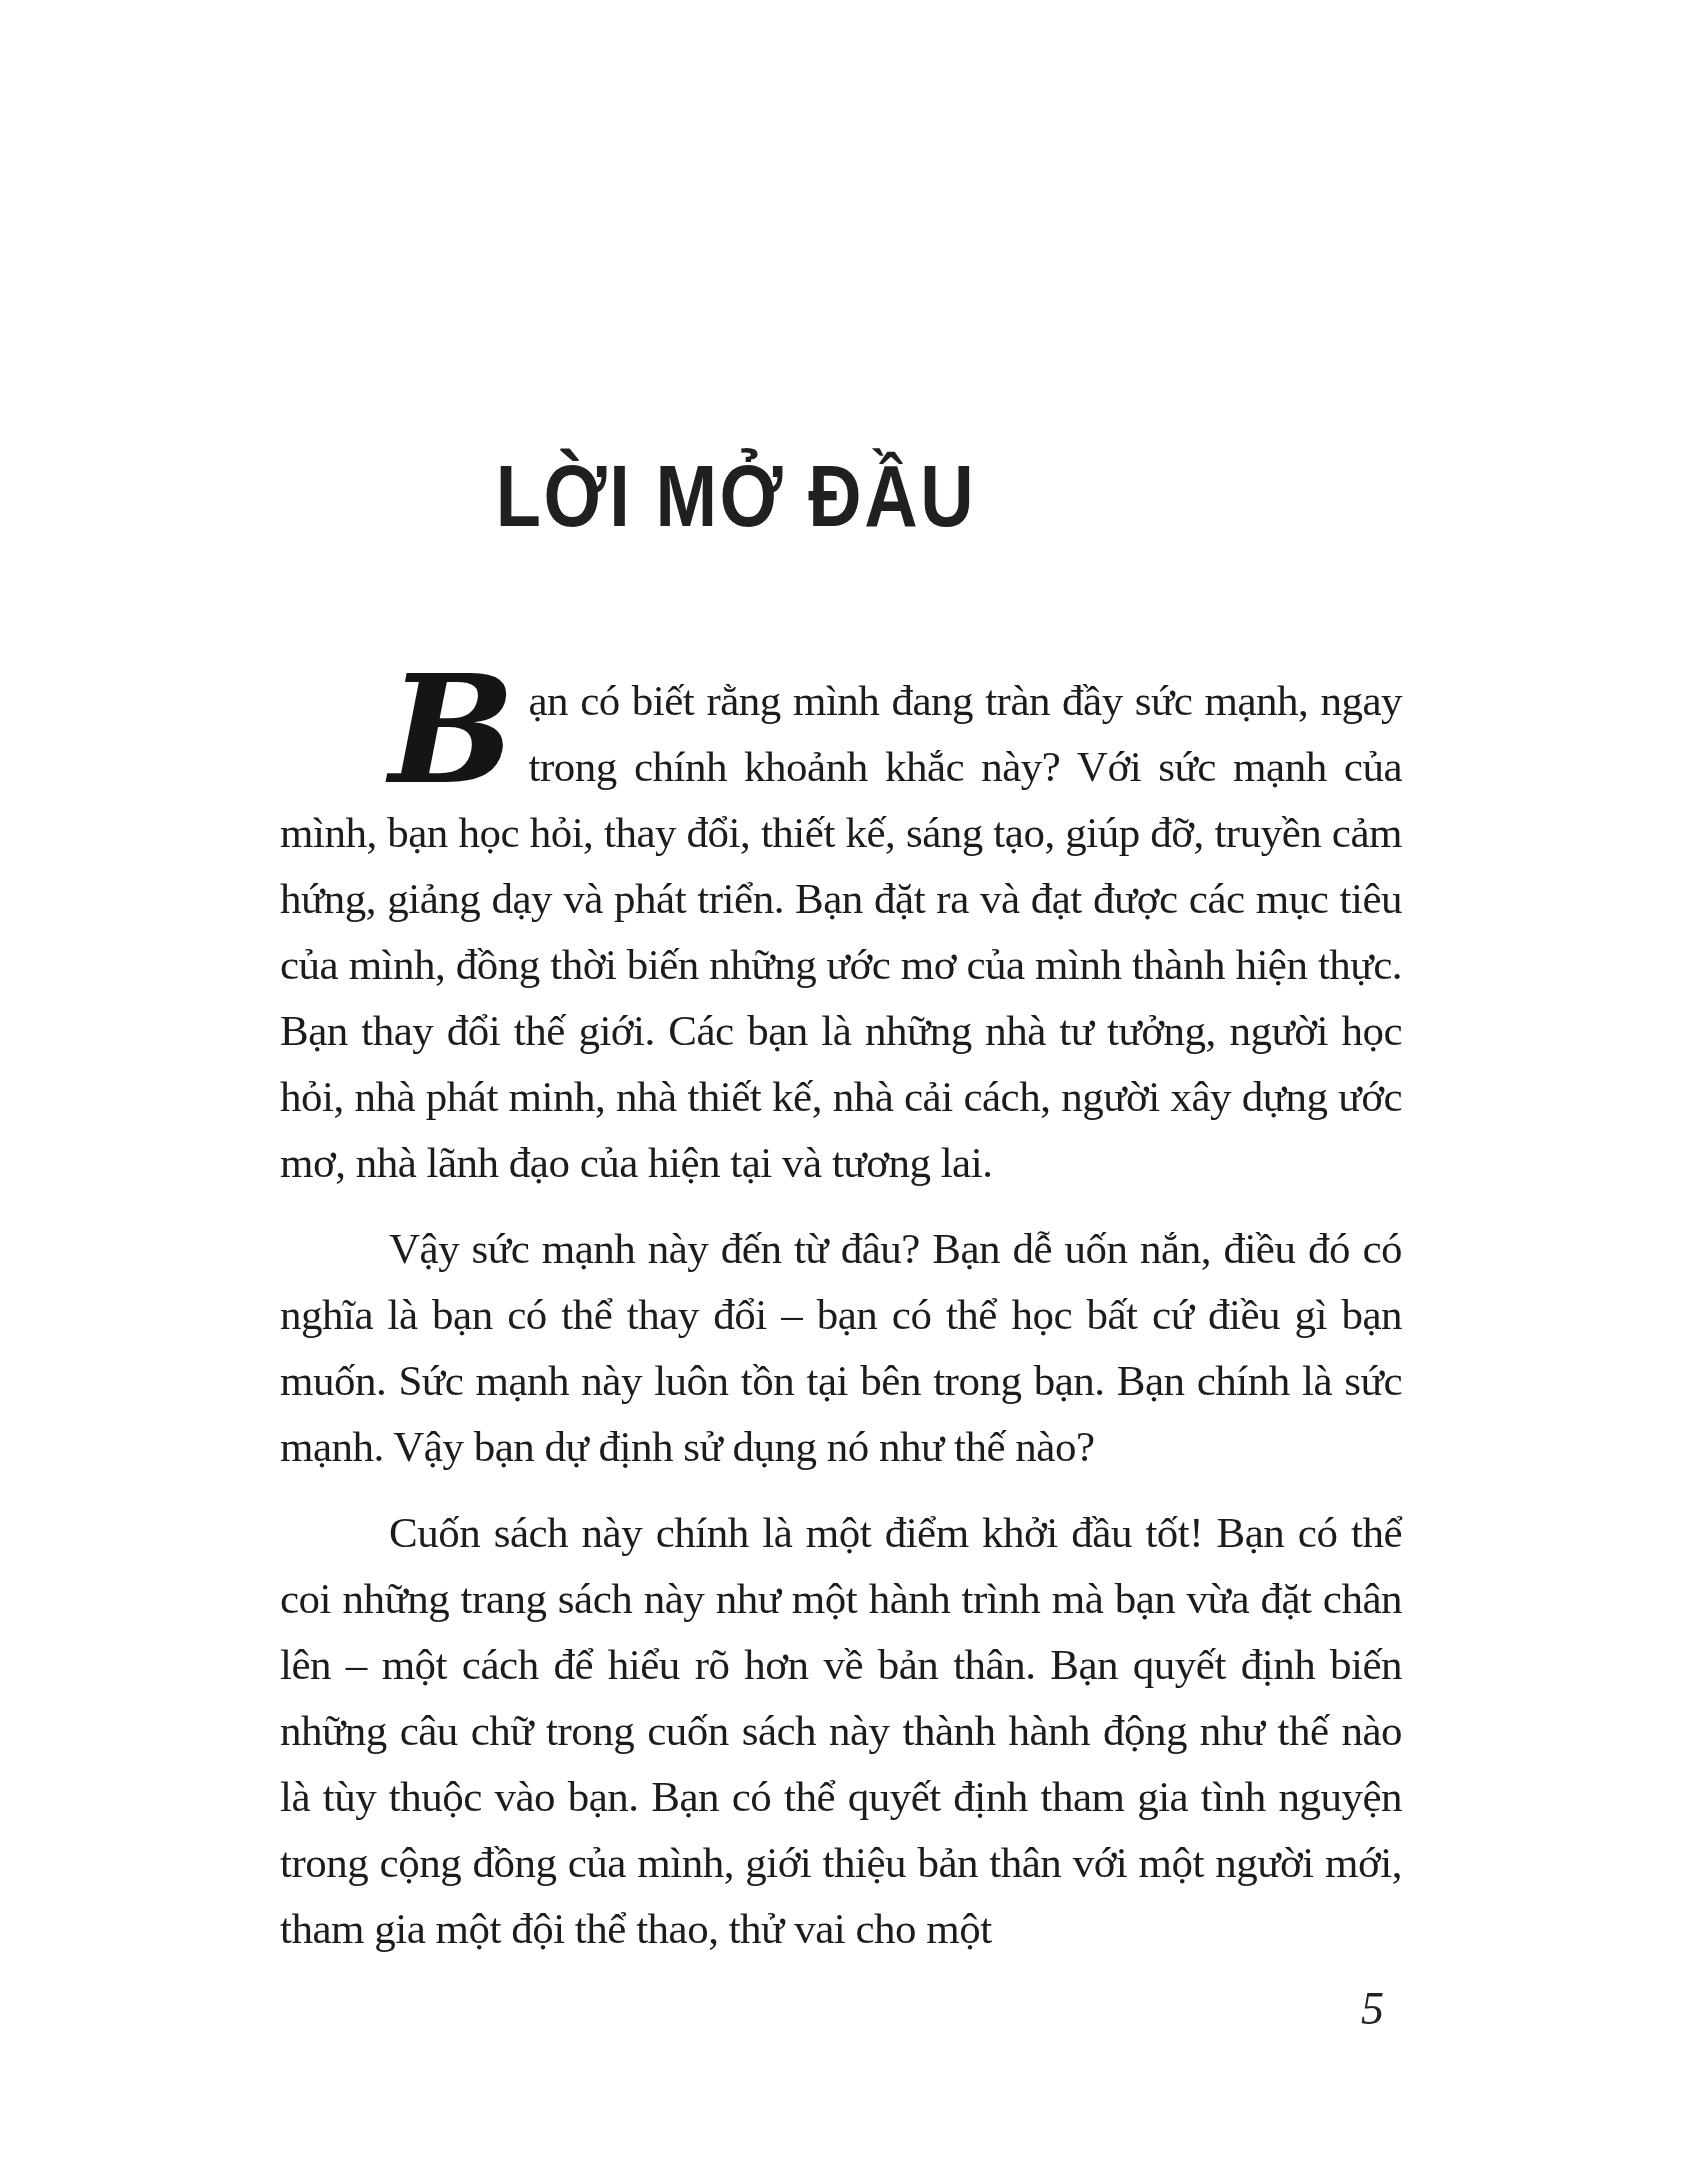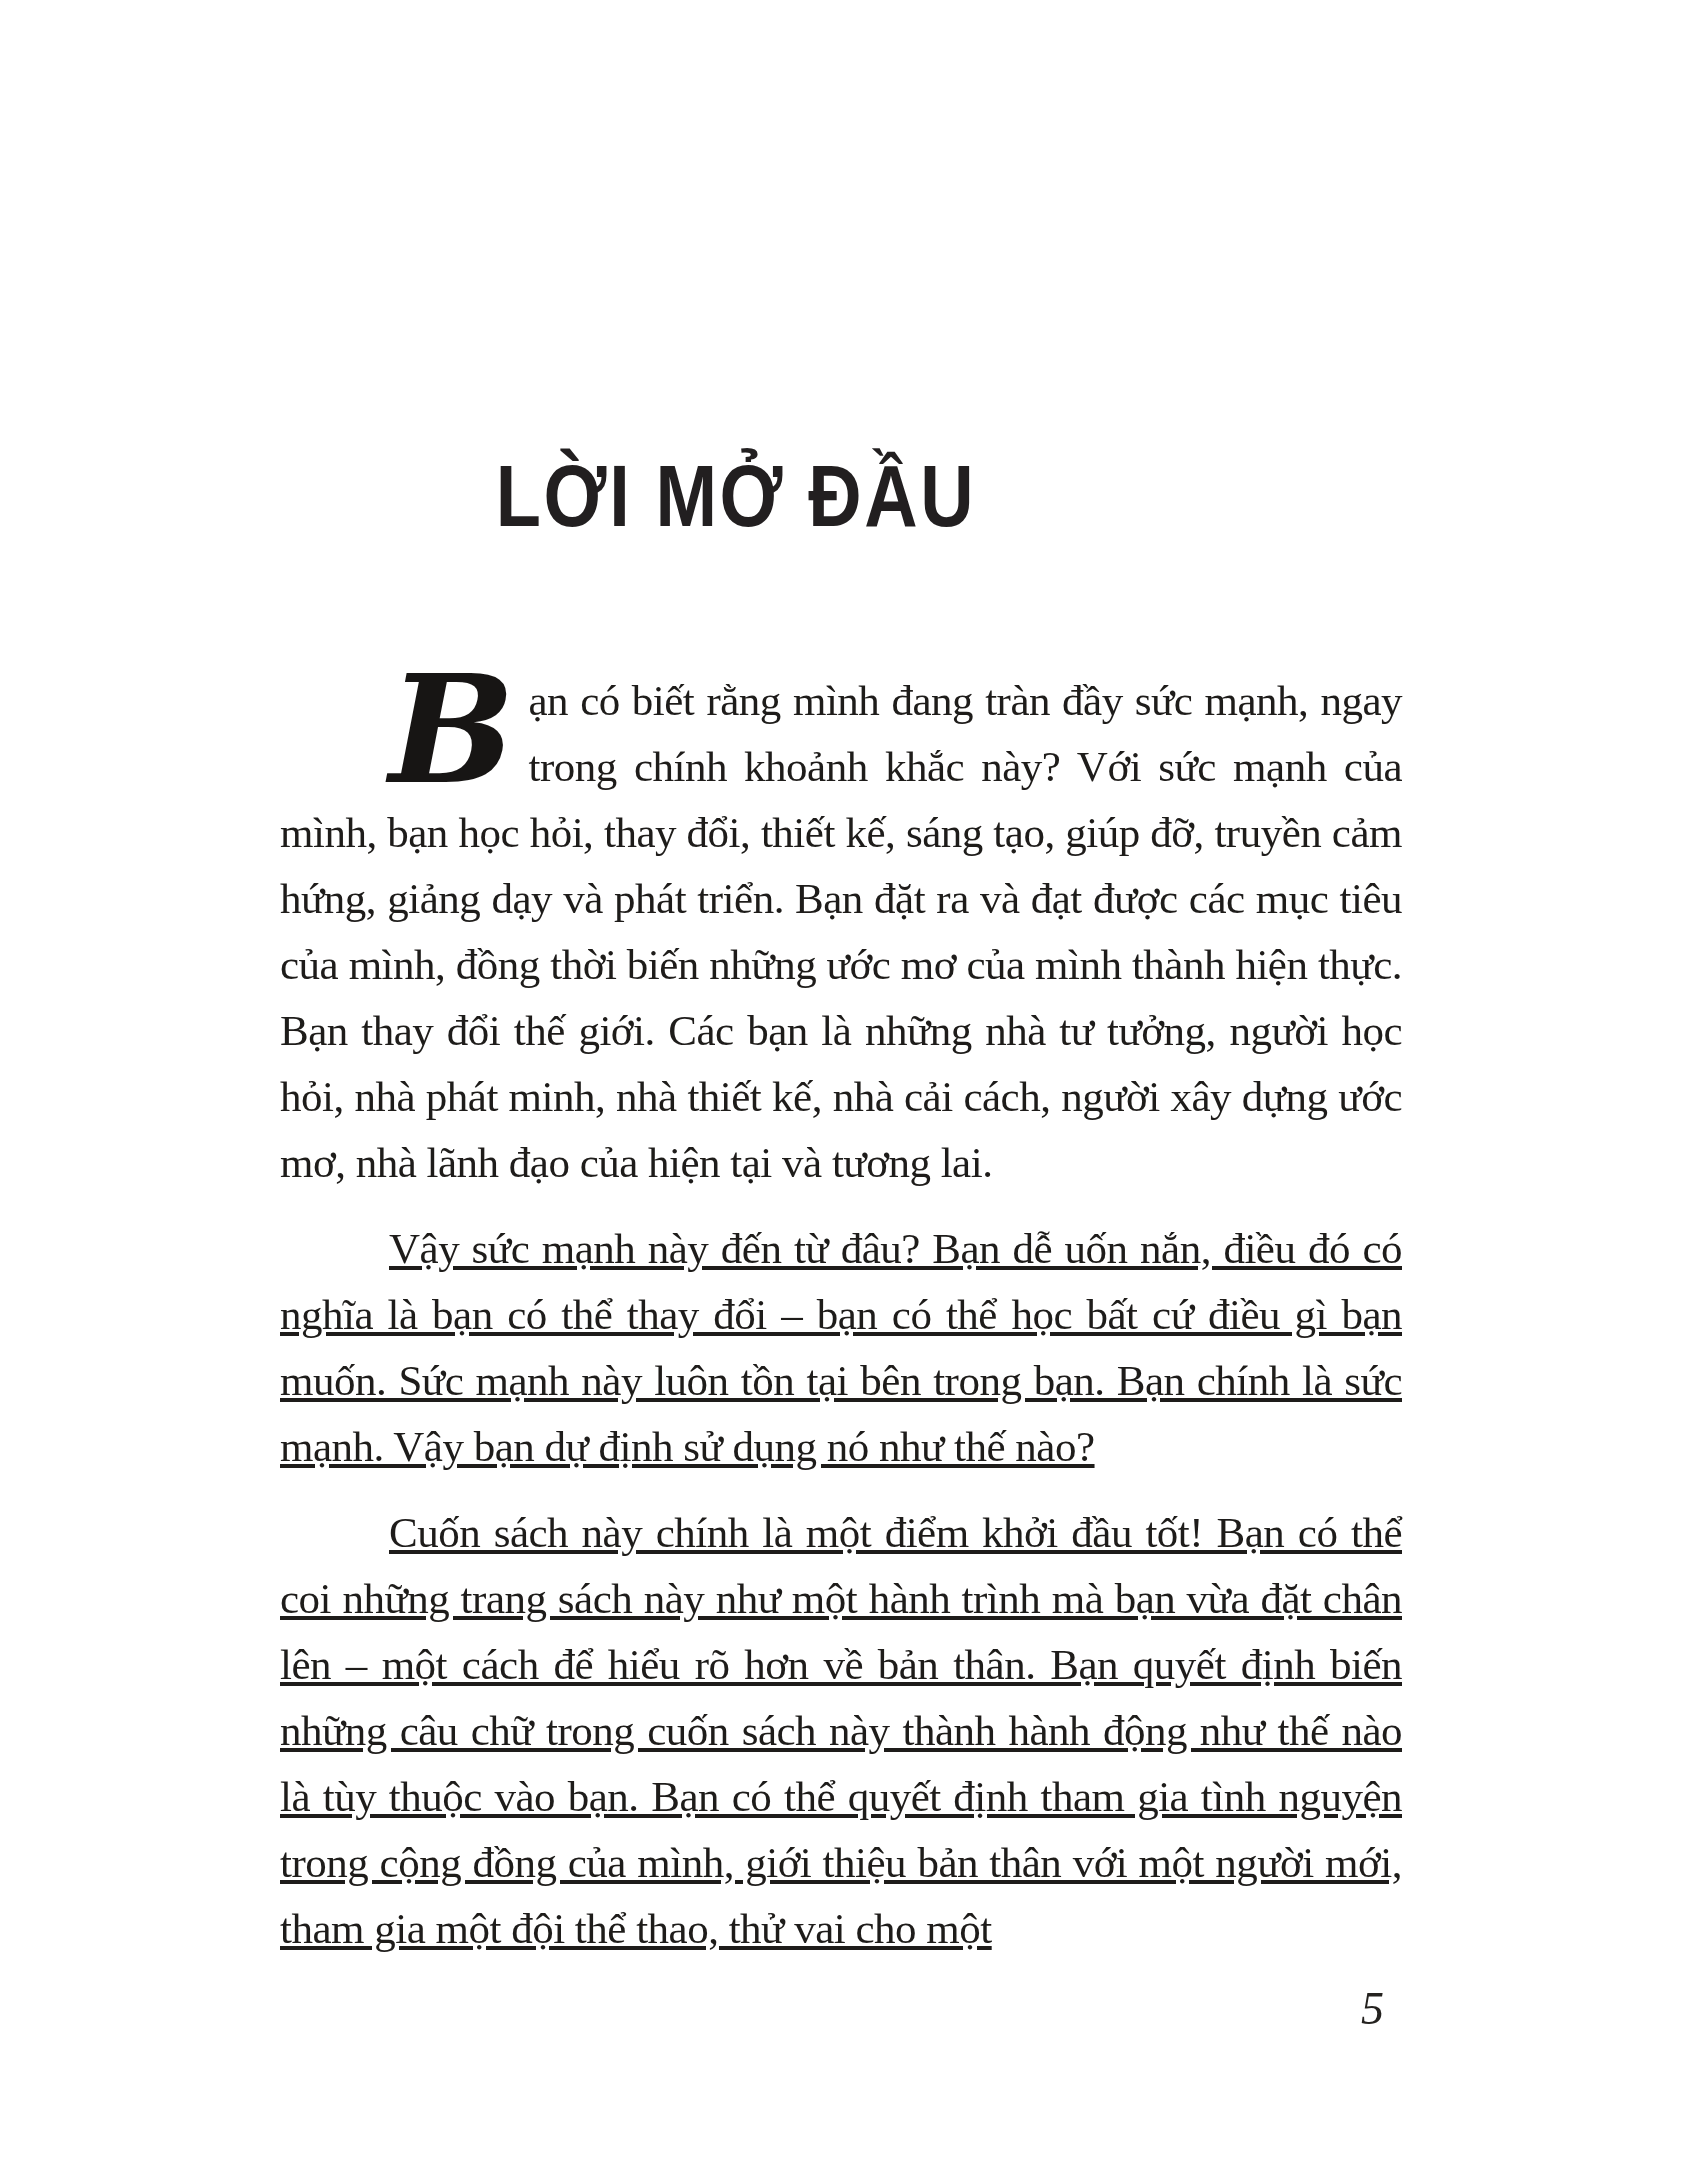--- a/index.html
+++ b/index.html
@@ -42,21 +42,20 @@
     color: #1e1c1a;
   }
   .body-text p {
     margin: 0;
   }
   .body-text p + p {
     margin-top: 20px;
   }
   .body-text p.indented {
     text-indent: 109px;
-    text-decoration: underline;
   }
   .drop-cap {
     float: left;
     font-family: "DejaVu Serif", serif;
     font-weight: bold;
     font-style: italic;
     font-size: 149px;
     line-height: 111px;
     margin: 6px 14px 0 109px;
     color: #171514;

